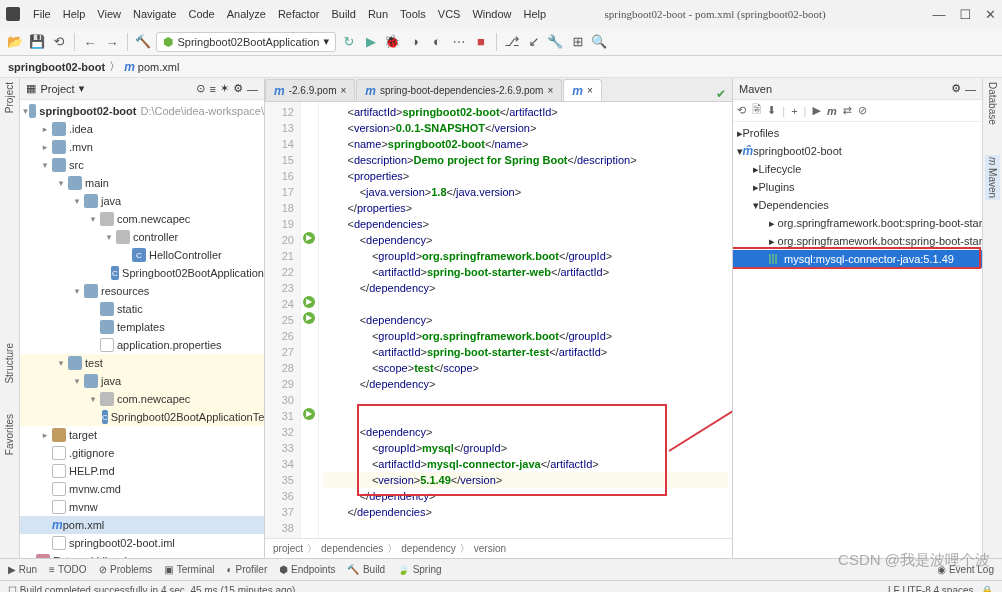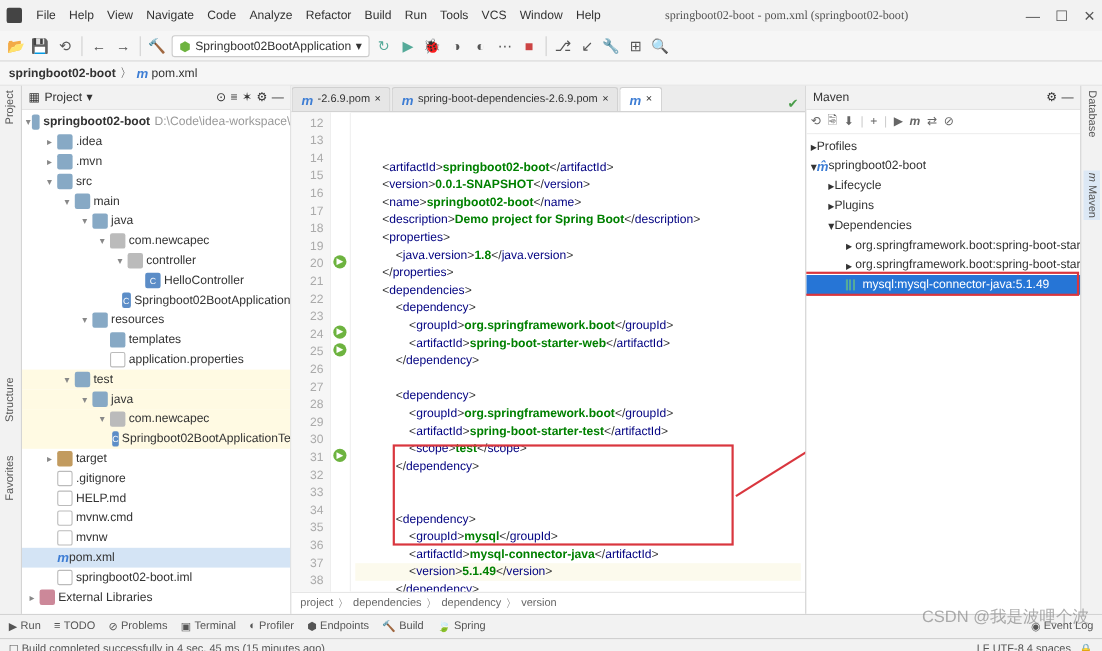--- a/index.html
+++ b/index.html
@@ -39,21 +39,21 @@
 .bold { font-weight: bold; }
 .hl-yellow { background: #fffae3; }
 .editor-panel { flex: 1; display: flex; flex-direction: column; background: #fff; }
 .tabs { height: 24px; display: flex; align-items: flex-end; background: #ececec; border-bottom: 1px solid #d0d0d0; overflow: hidden; }
 .tab { height: 22px; padding: 0 8px; display: flex; align-items: center; gap: 4px; border: 1px solid #d0d0d0; border-bottom: none; margin-right: 1px; background: #e6e6e6; border-radius: 3px 3px 0 0; font-size: 10px; }
 .tab.active { background: #fff; }
 .code-wrap { flex: 1; display: flex; overflow: hidden; position: relative; }
 .gutter { width: 36px; background: #f6f6f6; text-align: right; padding: 2px 6px 2px 2px; color: #aaa; font-family: Consolas, monospace; font-size: 11px; line-height: 16px; border-right: 1px solid #eee; }
 .gutter2 { width: 18px; background: #fff; border-right: 1px solid #f0f0f0; position: relative; }
 .g-mark { position: absolute; left: 2px; width: 12px; height: 12px; background: #6db33f; border-radius: 50%; font-size: 8px; color: #fff; text-align: center; line-height: 12px; }
-.code { flex: 1; font-family: Consolas, monospace; font-size: 11px; line-height: 16px; padding: 2px 4px; white-space: pre; overflow: hidden; margin-top: 40px; }
+.code { flex: 1; font-family: Consolas, monospace; font-size: 11px; line-height: 16px; padding: 2px 4px; white-space: pre; overflow: hidden; }
 .t-tag { color: #000080; }
 .t-txt { color: #008000; font-weight: bold; }
 .t-cmt { color: #808080; font-style: italic; }
 .red-box { position: absolute; border: 2px solid #d9363e; pointer-events: none; }
 .red-line { position: absolute; border-top: 2px solid #d9363e; transform-origin: left center; pointer-events: none; }
 .crumbs-bottom { height: 20px; border-top: 1px solid #e4e4e4; display: flex; align-items: center; padding: 0 8px; font-size: 10px; color: #666; gap: 4px; }
 .maven-panel { width: 250px; background: #fff; border-left: 1px solid #d0d0d0; display: flex; flex-direction: column; }
 .mv-tb { height: 22px; display: flex; align-items: center; padding: 0 4px; gap: 6px; border-bottom: 1px solid #eee; color: #666; }
 .mv-tree { flex: 1; padding: 2px 0; overflow: hidden; font-size: 11px; }
 .mv-row { display: flex; align-items: center; height: 18px; padding-left: 4px; white-space: nowrap; }
@@ -203,20 +203,25 @@
         </div>
       <div class="tree-row" style="padding-left:82px">
           <span class="arr"></span>
           <span class="ic ic-java">C</span>
           <span>Springboot02BootApplication</span>
         </div>
       <div class="tree-row" style="padding-left:50px">
           <span class="arr">▾</span>
           <span class="ic ic-folder"></span>
           <span>resources</span>
+        </div>
+      <div class="tree-row" style="padding-left:66px">
+          <span class="arr"></span>
+          <span class="ic ic-folder"></span>
+          <span>static</span>
         </div>
       <div class="tree-row" style="padding-left:66px">
           <span class="arr"></span>
           <span class="ic ic-folder"></span>
           <span>templates</span>
         </div>
       <div class="tree-row" style="padding-left:66px">
           <span class="arr"></span>
           <span class="ic ic-file"></span>
           <span>application.properties</span>

